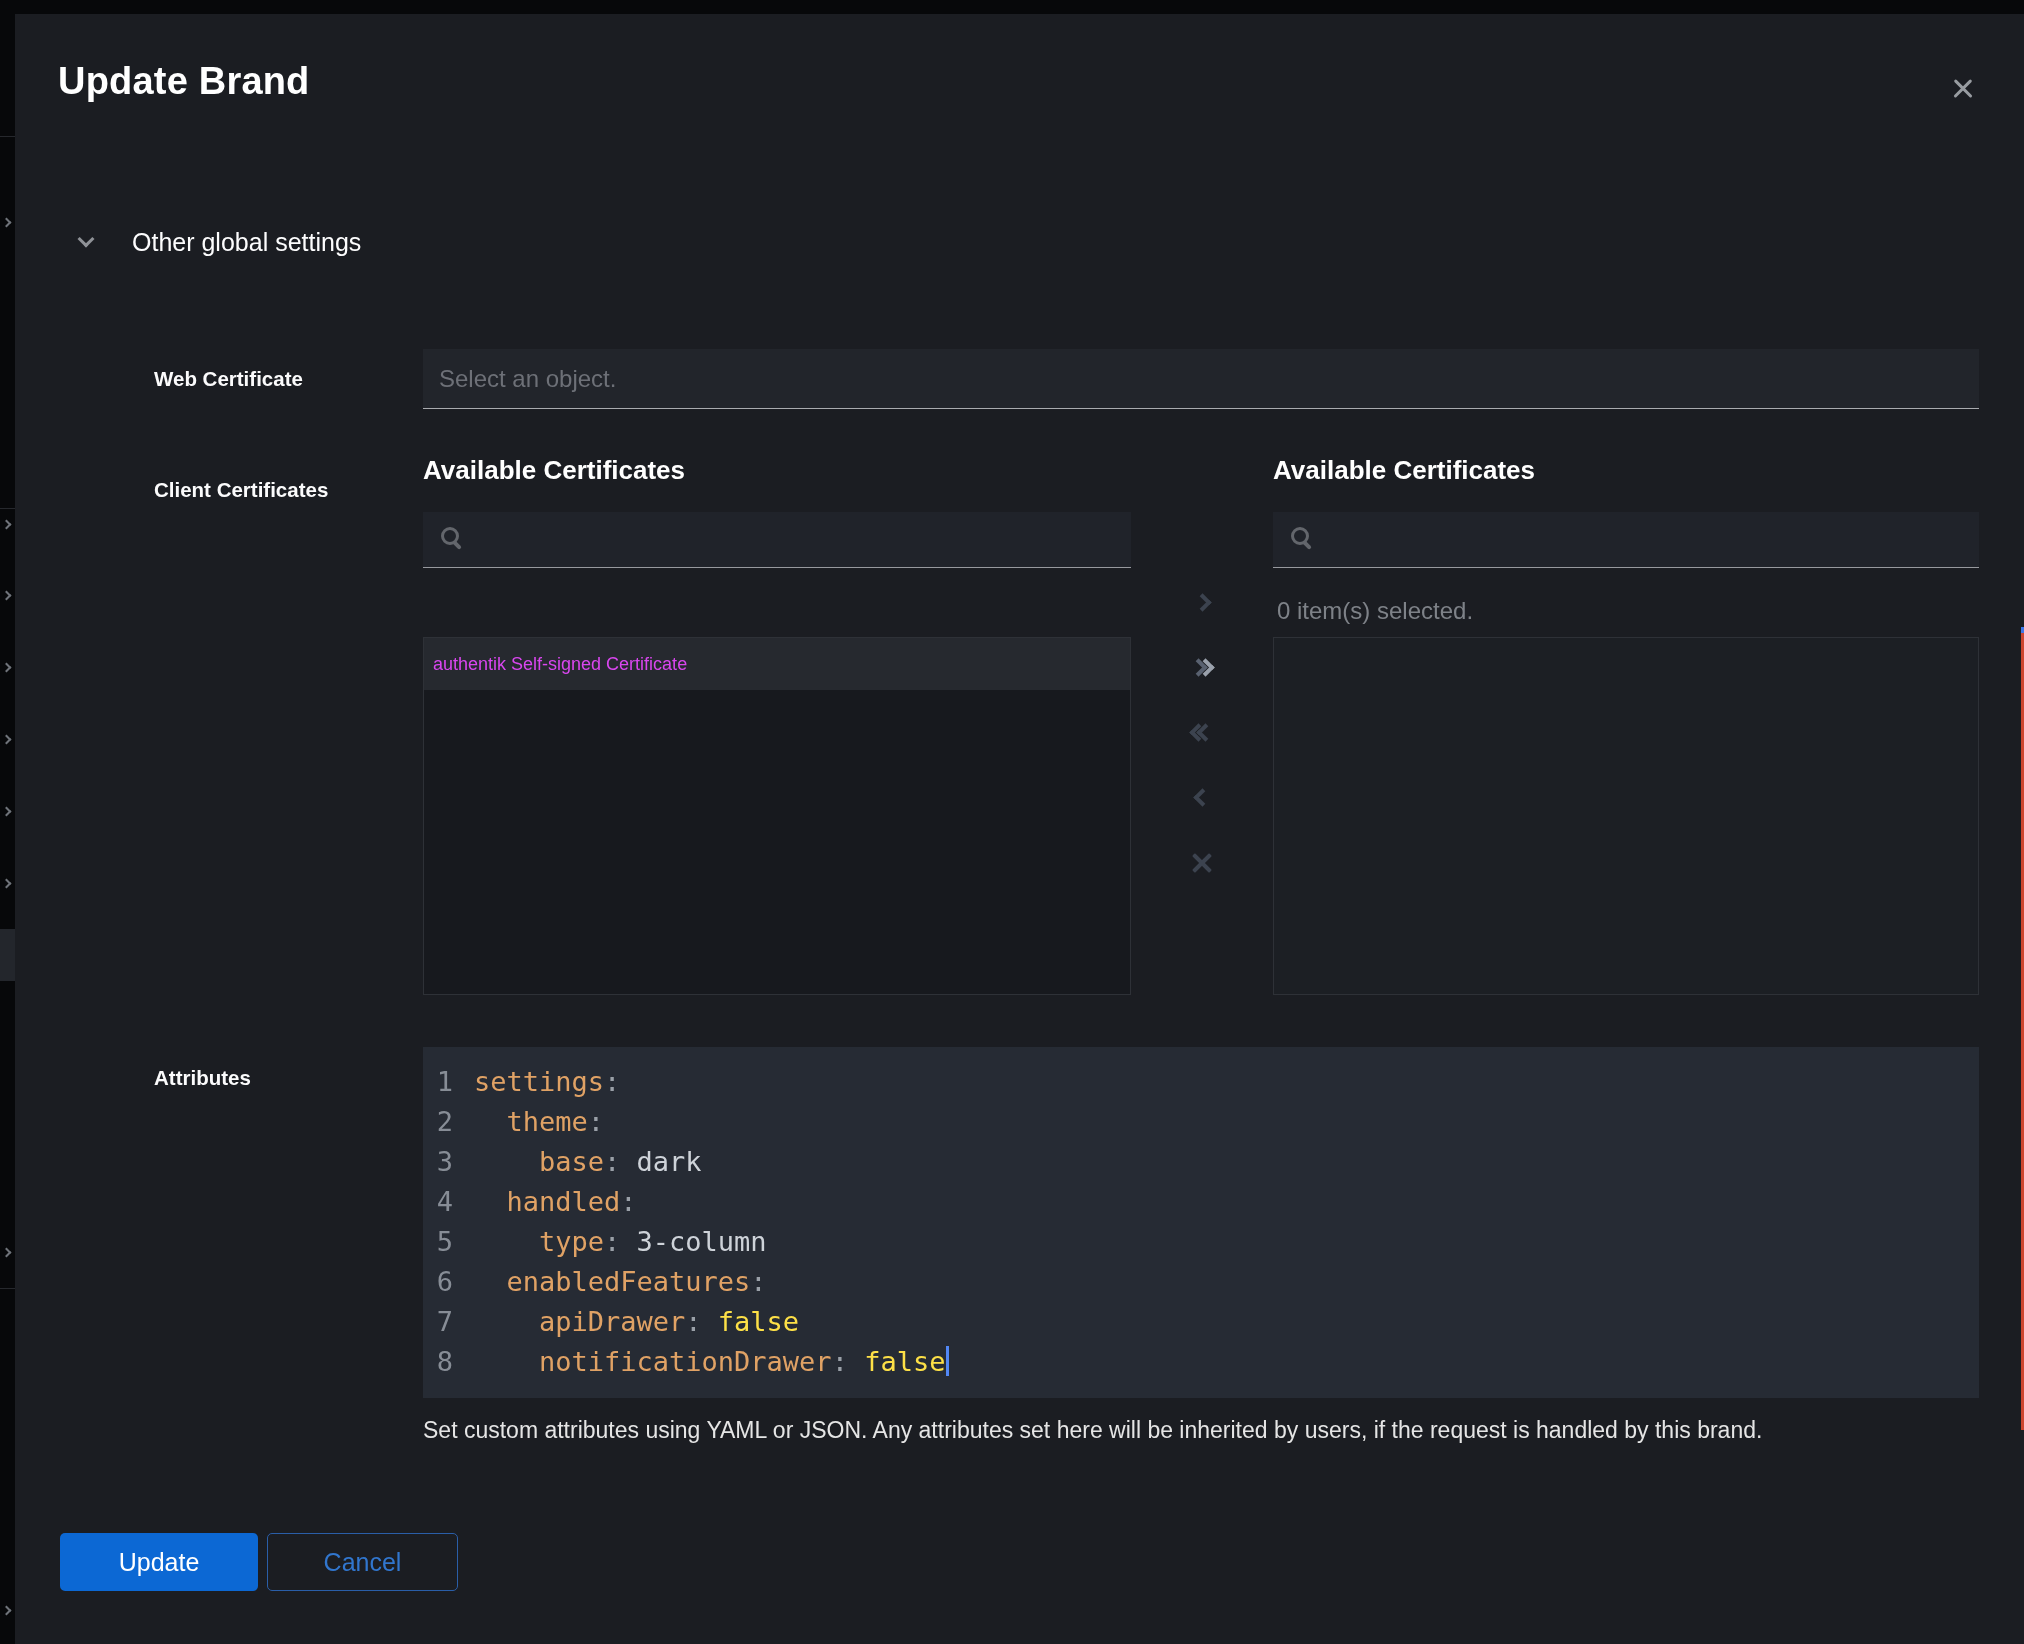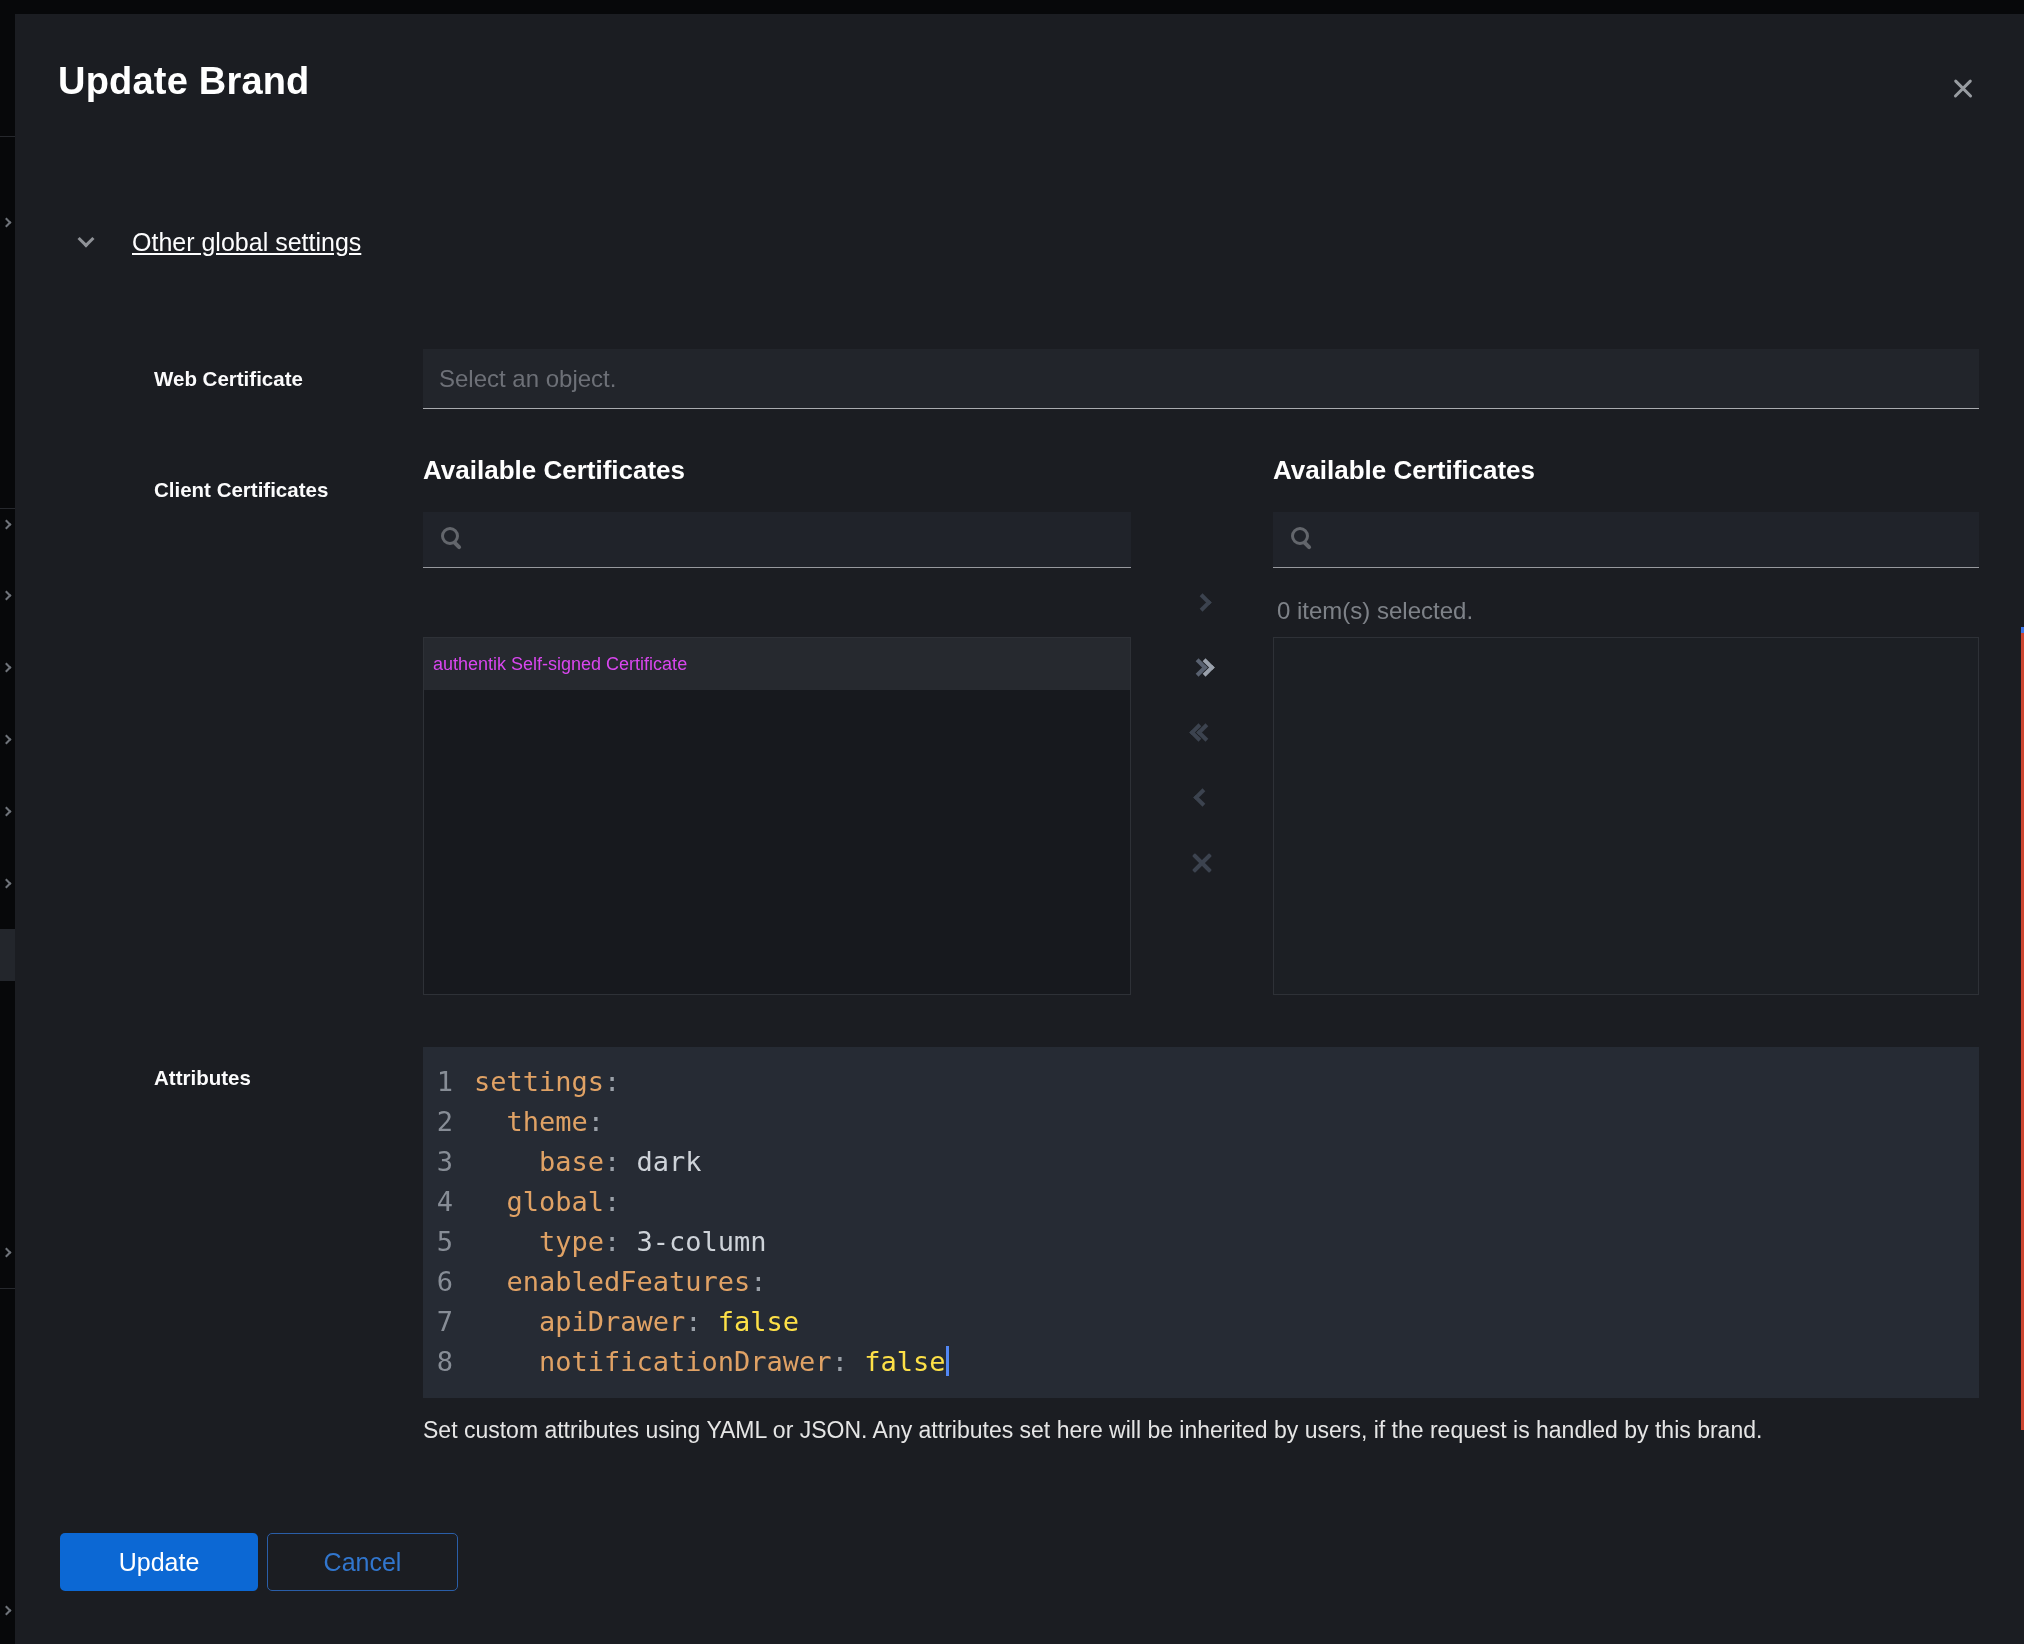--- a/index.html
+++ b/index.html
@@ -38,21 +38,21 @@
   .close-btn .bar.b1 { transform:rotate(45deg); }
   .close-btn .bar.b2 { transform:rotate(-45deg); }
 
   
   .expander { position:absolute; left:80px; top:228px; display:flex; align-items:center; background:none; border:none; cursor:pointer; }
   .expander .caret {
     width:12px; height:12px; margin-top:-7px;
     border-style:solid; border-width:0 3px 3px 0; border-color:#8f9297;
     transform:rotate(45deg); display:inline-block;
   }
-  .expander .exp-label { margin-left:40px; font-size:25px; color:#fdfdfe;text-decoration:underline; }
+  .expander .exp-label { margin-left:40px; font-size:25px; color:#fdfdfe; }
 
   
   .flabel { position:absolute; left:154px; font-size:20.5px; font-weight:700; color:#fbfbfc; }
 
   
   .obj-input {
     position:absolute; left:423px; top:349px; width:1556px; height:60px;
     background:#22252b; border:none; border-bottom:1.5px solid #a9abaf;
     padding:0 16px; font-size:24px; color:#e2e3e5;
     font-family:"Liberation Sans", sans-serif;
@@ -213,21 +213,21 @@
   <div class="cm-line">
     <span class="ln">2</span>
     <span class="code ind1"><span class="k">theme</span><span class="pn">:</span></span>
   </div>
   <div class="cm-line">
     <span class="ln">3</span>
     <span class="code ind2"><span class="k">base</span><span class="pn">:</span><span class="v">dark</span></span>
   </div>
   <div class="cm-line">
     <span class="ln">4</span>
-    <span class="code ind1"><span class="k">global</span><span class="pn">:</span></span>
+    <span class="code ind1"><span class="k">handled</span><span class="pn">:</span></span>
   </div>
   <div class="cm-line">
     <span class="ln">5</span>
     <span class="code ind2"><span class="k">type</span><span class="pn">:</span><span class="v">3-column</span></span>
   </div>
   <div class="cm-line">
     <span class="ln">6</span>
     <span class="code ind1"><span class="k">enabledFeatures</span><span class="pn">:</span></span>
   </div>
   <div class="cm-line">

